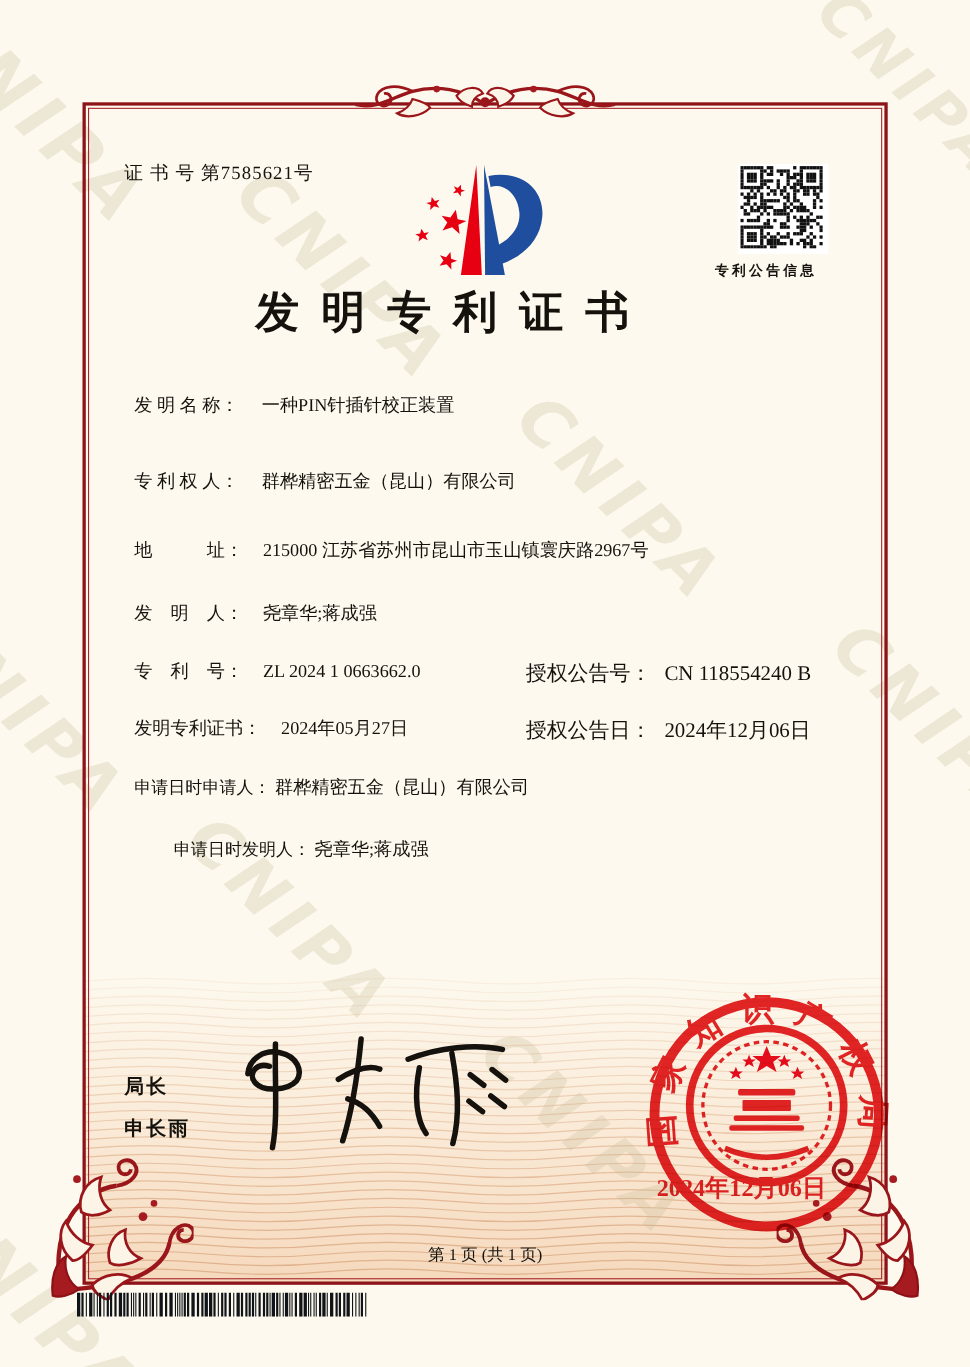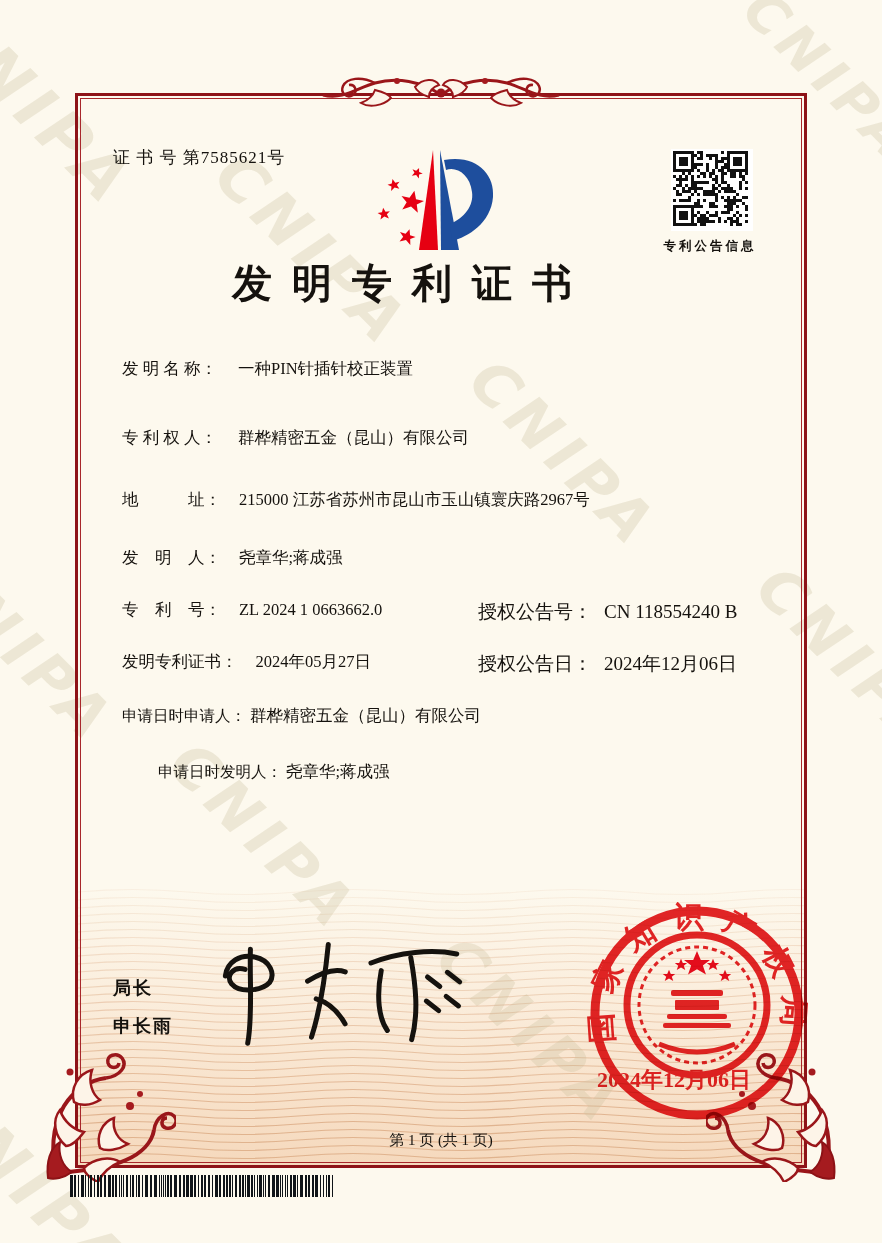--- a/index.html
+++ b/index.html
@@ -25,21 +25,21 @@
   .frame{position:absolute; left:75px; top:93px; width:726px; height:1069px; border:3px solid #8e1318;}
   .frame::after{content:""; position:absolute; inset:2px; border:1px solid #a8272b;}
   .ornament-top{position:absolute; left:321px; top:72px;}
   .flourish{position:absolute;}
   .flourish.bl{left:44px; top:1048px;}
   .flourish.br{left:706px; top:1048px; transform:scaleX(-1);}
   
   .cert-no{position:absolute; left:113px; top:146px; font-size:17px; letter-spacing:1px;}
   .logo{position:absolute; left:360px; top:144px;}
   .qr{position:absolute; left:671px; top:149px; width:78px; height:78px; background:#fff; padding:2px;}
-  .qr-caption{position:absolute; left:650px; top:238px; width:120px; text-align:center;
+  .qr-caption{position:absolute; left:650px; top:238px; width:120px; 
     font-size:12.5px; letter-spacing:3px; font-weight:600;}
   .doc-title{
     position:absolute; left:0; top:256px; width:804px; text-align:center;
     font-size:40px; font-weight:700; letter-spacing:20px; text-indent:20px;
   }
   
   .row{position:absolute; left:122px; font-size:16.5px; white-space:nowrap;}
   .row2{position:absolute; left:478px; font-size:19px; white-space:nowrap;}
   .flabel{display:inline-block; min-width:98px;}
   .flabel-wide{display:inline-block; font-size:15.5px; margin-right:4px;}

